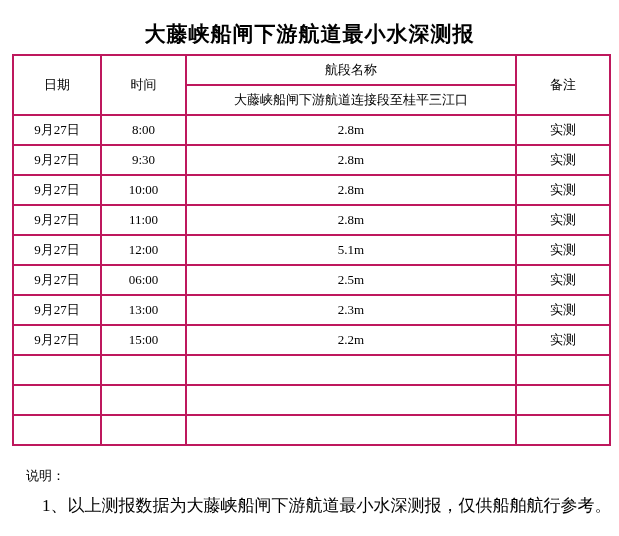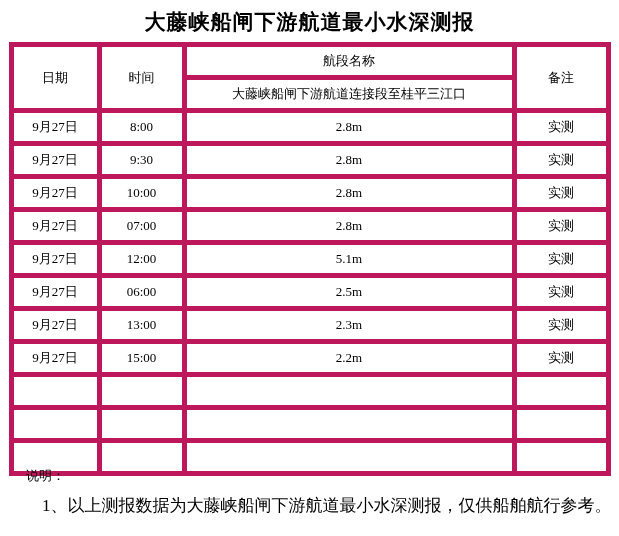--- a/index.html
+++ b/index.html
@@ -12,41 +12,41 @@
     height: 536px;
     font-family: "Liberation Sans", sans-serif;
     color: #000000;
     position: relative;
     overflow: hidden;
   }
   .page {
     width: 619px;
     height: 536px;
     box-sizing: border-box;
-    padding: 0;
+    padding: 12px;
     position: relative;
   }
   .doc-title {
     text-align: center;
     font-family: "Liberation Serif", serif;
     font-size: 21px;
     font-weight: bold;
     letter-spacing: 1px;
     padding: 8px 0 6px 0;
     margin: 0;
   }
   table.report {
     border-collapse: collapse;
     table-layout: fixed;
     margin: 0 auto;
     width: 597px;
     background: #ffffff;
   }
   table.report td, table.report th {
-    border: 5px solid #be185d;
+    border: 2px solid #be185d;
     font-family: "Liberation Serif", serif;
     font-size: 13px;
     text-align: center;
     vertical-align: middle;
     padding: 0;
     height: 28px;
     font-weight: normal;
   }
   .col-date { width: 88px; }
   .col-time { width: 85px; }
@@ -125,21 +125,21 @@
         <td>实测</td>
       </tr>
       <tr>
         <td>9月27日</td>
         <td>10:00</td>
         <td>2.8m</td>
         <td>实测</td>
       </tr>
       <tr>
         <td>9月27日</td>
-        <td>07:00</td>
+        <td>11:00</td>
         <td>2.8m</td>
         <td>实测</td>
       </tr>
       <tr>
         <td>9月27日</td>
         <td>12:00</td>
         <td>5.1m</td>
         <td>实测</td>
       </tr>
       <tr>

